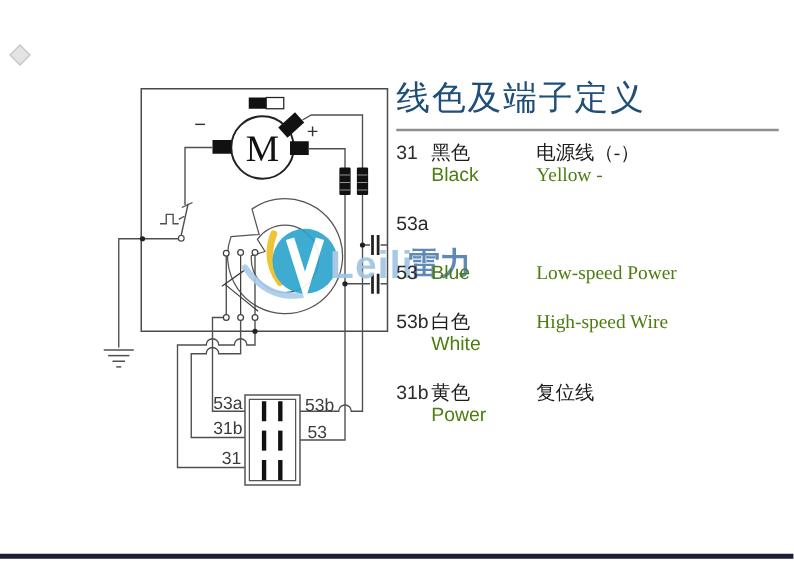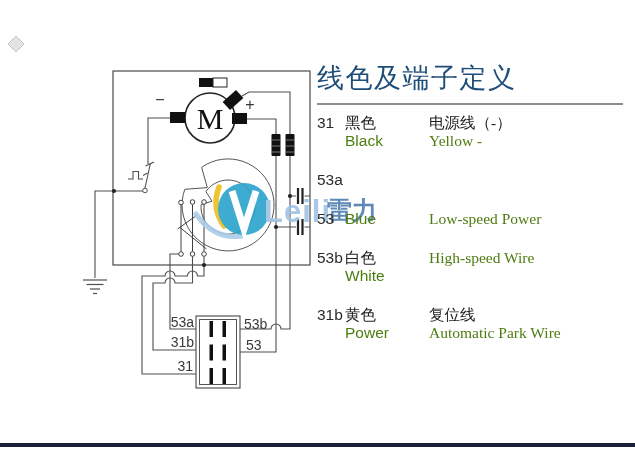--- a/index.html
+++ b/index.html
@@ -180,19 +180,18 @@
     </div>
 
     <div class="def-row">
       <div class="terminal">31b</div>
       <div>
         <div>黄色</div>
         <div class="en">Power</div>
       </div>
       <div class="func">
         <div>复位线</div>
-        <div class="en">Automatic Park Wire</div>
       </div>
     </div>
   </div>
 
   <div class="bottom-bar"></div>
 </div>
 
 </body></html>

